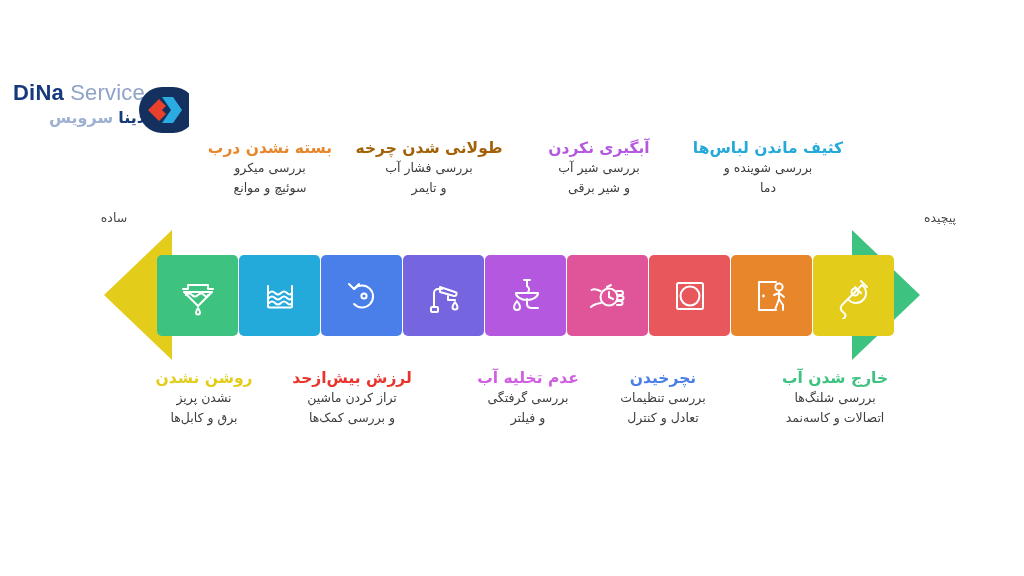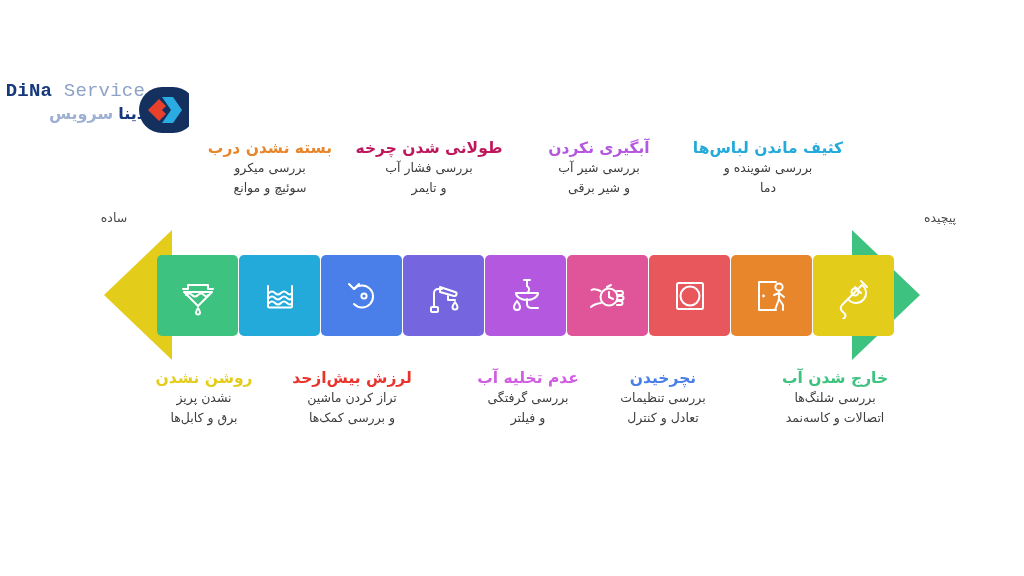--- a/index.html
+++ b/index.html
@@ -25,22 +25,22 @@
   }
   #logo-text {
     position: absolute;
     right: 55px;
     top: 0;
     width: 140px;
     text-align: right;
     direction: ltr;
   }
   #logo-line-en {
-    font-family: Liberation Mono, monospace;
-    font-size: 19px;
+    font-family: Liberation Sans, sans-serif;
+    font-size: 22px;
     white-space: nowrap;
     letter-spacing: .2px;
   }
   #logo-en-dina { color: #15397a; font-weight: 700; }
   #logo-en-service { color: #8fa3c8; font-weight: 400; }
   #logo-line-fa {
     direction: rtl;
     text-align: right;
     font-size: 16px;
     margin-top: 2px;
@@ -261,21 +261,21 @@
 
 <div class="callout top" style="left:190px">
   <div class="callout-title" style="color:#e8862c">بسته نشدن درب</div>
   <div class="callout-desc">
     <span>بررسی میکرو</span><br>
     <span>سوئیچ و موانع</span>
   </div>
 </div>
 
 <div class="callout top" style="left:349px">
-  <div class="callout-title" style="color:#be185d">طولانی شدن چرخه</div>
+  <div class="callout-title" style="color:#a16207">طولانی شدن چرخه</div>
   <div class="callout-desc">
     <span>بررسی فشار آب</span><br>
     <span>و تایمر</span>
   </div>
 </div>
 
 <div class="callout top" style="left:519px">
   <div class="callout-title" style="color:#b558e0">آبگیری نکردن</div>
   <div class="callout-desc">
     <span>بررسی شیر آب</span><br>

